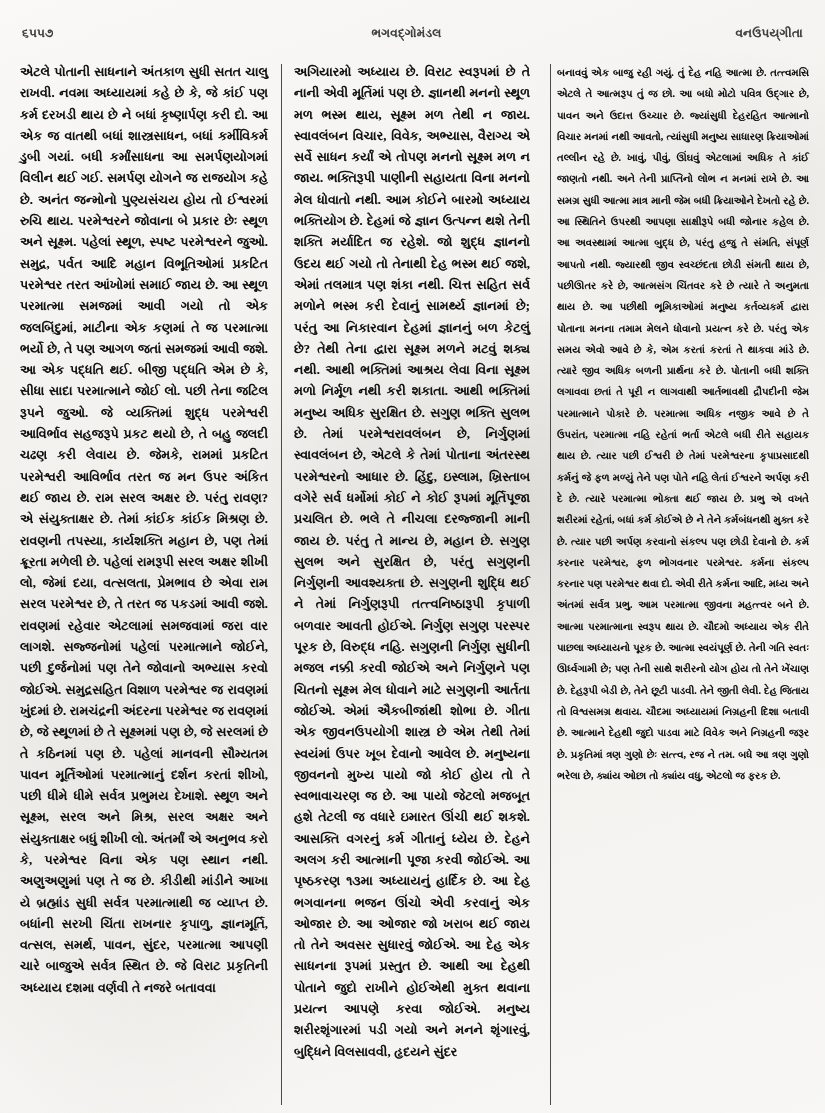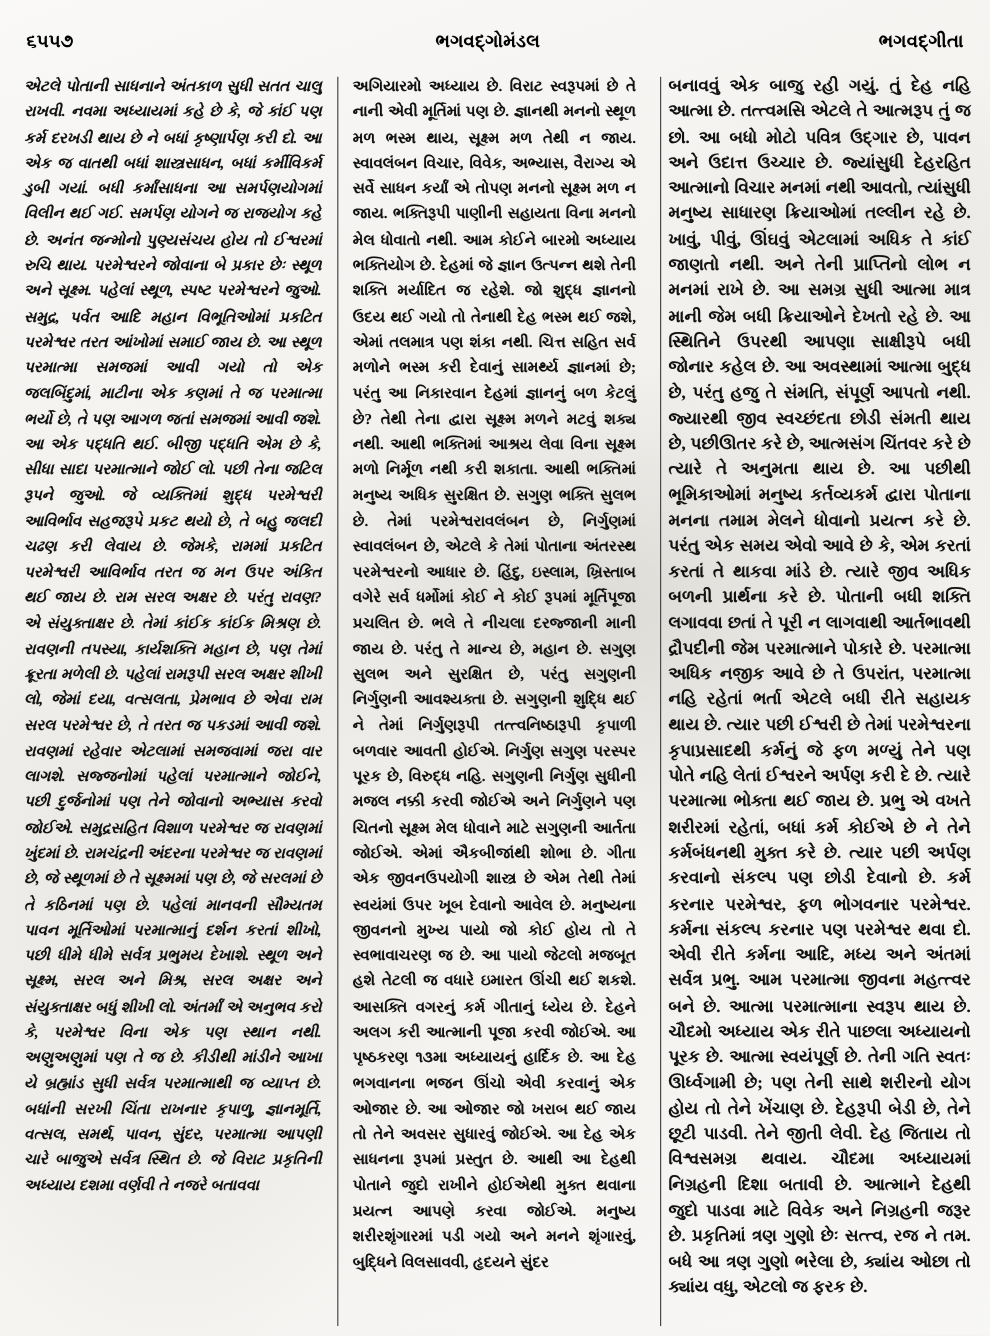--- a/index.html
+++ b/index.html
@@ -41,23 +41,23 @@
     left: 22px;
     right: 22px;
     height: 26px;
     display: flex;
     align-items: baseline;
     justify-content: space-between;
   }
   .folio,
   .head-center,
   .head-right {
-    font-size: 15px;
+    font-size: 12px;
     font-weight: 700;
-    color: #000000;
+    color: #404040;
     letter-spacing: 0.2px;
     white-space: nowrap;
   }
   .head-center {
     position: absolute;
     left: 0; right: 12px;
     text-align: center;
   }
   .head-right { margin-left: auto; }
 
@@ -67,21 +67,21 @@
     top: 62px;
     left: 20px;
     right: 16px;
     bottom: 6px;
     display: flex;
   }
   .col {
     position: relative;
     box-sizing: border-box;
   }
-  .col-1 { width: 260px; padding-right: 12px; font-style: italic; }
+  .col-1 { width: 260px; padding-right: 12px; }
   .col-2 { width: 262px; padding-left: 14px; padding-right: 12px; }
   .col-3 { width: 267px; padding-left: 15px; }
 
   .rule {
     position: absolute;
     top: 2px;
     bottom: 2px;
     width: 1px;
     background: #4a4a4a;
   }
@@ -92,38 +92,38 @@
     font-size: 12.6px;
     line-height: 21.3px;
     color: #101010;
     text-align: justify;
     text-justify: inter-word;
     word-spacing: 0.5px;
     hyphens: none;
     font-weight: 600;
     -webkit-font-smoothing: none;
   }
-  .col-3 .col-text { font-size: 14px; }
+  .col-3 .col-text { font-size: 10px; }
 
   
   .col-text, .folio, .head-center, .head-right {
     text-shadow: 0 0 0.6px rgba(0,0,0,0.35);
   }
 </style>
 </head>
 <body>
 
 <div class="paper-texture"></div>
 
 <div class="page">
 
   <div class="running-head">
     <span class="folio">૬૫૫૭</span>
     <span class="head-center">ભગવદ્‌ગોમંડલ</span>
-    <span class="head-right">ભગવદ્‌ગીતા</span>
+    <span class="head-right">વનઉપય્‌ગીતા</span>
   </div>
 
   <div class="columns">
 
     <div class="col col-1">
       <div class="col-text">એટલે પોતાની સાધનાને અંતકાળ સુધી સતત ચાલુ રાખવી. નવમા અધ્યાયમાં કહે છે કે, જે કાંઈ પણ કર્મ દરખડી થાય છે ને બધાં કૃષ્ણાર્પણ કરી દો. આ એક જ વાતથી બધાં શાસ્ત્રસાધન, બધાં કર્મીવિકર્મ ડુબી ગયાં. બધી કર્માંસાધના આ સમર્પણયોગમાં વિલીન થઈ ગઈ. સમર્પણ યોગને જ રાજયોગ કહે છે. અનંત જન્મોનો પુણ્યસંચય હોય તો ઈશ્વરમાં રુચિ થાય. પરમેશ્વરને જોવાના બે પ્રકાર છેઃ સ્થૂળ અને સૂક્ષ્મ. પહેલાં સ્થૂળ, સ્પષ્ટ પરમેશ્વરને જુઓ. સમુદ્ર, પર્વત આદિ મહાન વિભૂતિઓમાં પ્રકટિત પરમેશ્વર તરત આંખોમાં સમાઈ જાય છે. આ સ્થૂળ પરમાત્મા સમજમાં આવી ગયો તો એક જલબિંદુમાં, માટીના એક કણમાં તે જ પરમાત્મા ભર્યો છે, તે પણ આગળ જતાં સમજમાં આવી જશે. આ એક પદ્ધતિ થઈ. બીજી પદ્ધતિ એમ છે કે, સીધા સાદા પરમાત્માને જોઈ લો. પછી તેના જટિલ રૂપને જુઓ. જે વ્યક્તિમાં શુદ્ધ પરમેશ્વરી આવિર્ભાવ સહજરૂપે પ્રકટ થયો છે, તે બહુ જલદી ચઢણ કરી લેવાય છે. જેમકે, રામમાં પ્રકટિત પરમેશ્વરી આવિર્ભાવ તરત જ મન ઉપર અંકિત થઈ જાય છે. રામ સરલ અક્ષર છે. પરંતુ રાવણ? એ સંયુક્તાક્ષર છે. તેમાં કાંઈક કાંઈક મિશ્રણ છે. રાવણની તપસ્યા, કાર્યશક્તિ મહાન છે, પણ તેમાં ક્રૂરતા મળેલી છે. પહેલાં રામરૂપી સરલ અક્ષર શીખી લો, જેમાં દયા, વત્સલતા, પ્રેમભાવ છે એવા રામ સરલ પરમેશ્વર છે, તે તરત જ પકડમાં આવી જશે. રાવણમાં રહેવાર એટલામાં સમજવામાં જરા વાર લાગશે. સજ્જનોમાં પહેલાં પરમાત્માને જોઈને, પછી દુર્જનોમાં પણ તેને જોવાનો અભ્યાસ કરવો જોઈએ. સમુદ્રસહિત વિશાળ પરમેશ્વર જ રાવણમાં ખુંદમાં છે. રામચંદ્રની અંદરના પરમેશ્વર જ રાવણમાં છે, જે સ્થૂળમાં છે તે સૂક્ષ્મમાં પણ છે, જે સરલમાં છે તે કઠિનમાં પણ છે. પહેલાં માનવની સૌમ્યતમ પાવન મૂર્તિઓમાં પરમાત્માનું દર્શન કરતાં શીખો, પછી ધીમે ધીમે સર્વત્ર પ્રભુમય દેખાશે. સ્થૂળ અને સૂક્ષ્મ, સરલ અને મિશ્ર, સરલ અક્ષર અને સંયુક્તાક્ષર બધું શીખી લો. અંતર્માં એ અનુભવ કરો કે, પરમેશ્વર વિના એક પણ સ્થાન નથી. અણુઅણુમાં પણ તે જ છે. કીડીથી માંડીને આખા યે બ્રહ્માંડ સુધી સર્વત્ર પરમાત્માથી જ વ્યાપ્ત છે. બધાંની સરખી ચિંતા રાખનાર કૃપાળુ, જ્ઞાનમૂર્તિ, વત્સલ, સમર્થ, પાવન, સુંદર, પરમાત્મા આપણી ચારે બાજુએ સર્વત્ર સ્થિત છે. જે વિરાટ પ્રકૃતિની અધ્યાય દશમા વર્ણવી તે નજરે બતાવવા</div>
     </div>
 
     <div class="rule rule-1"></div>
 

